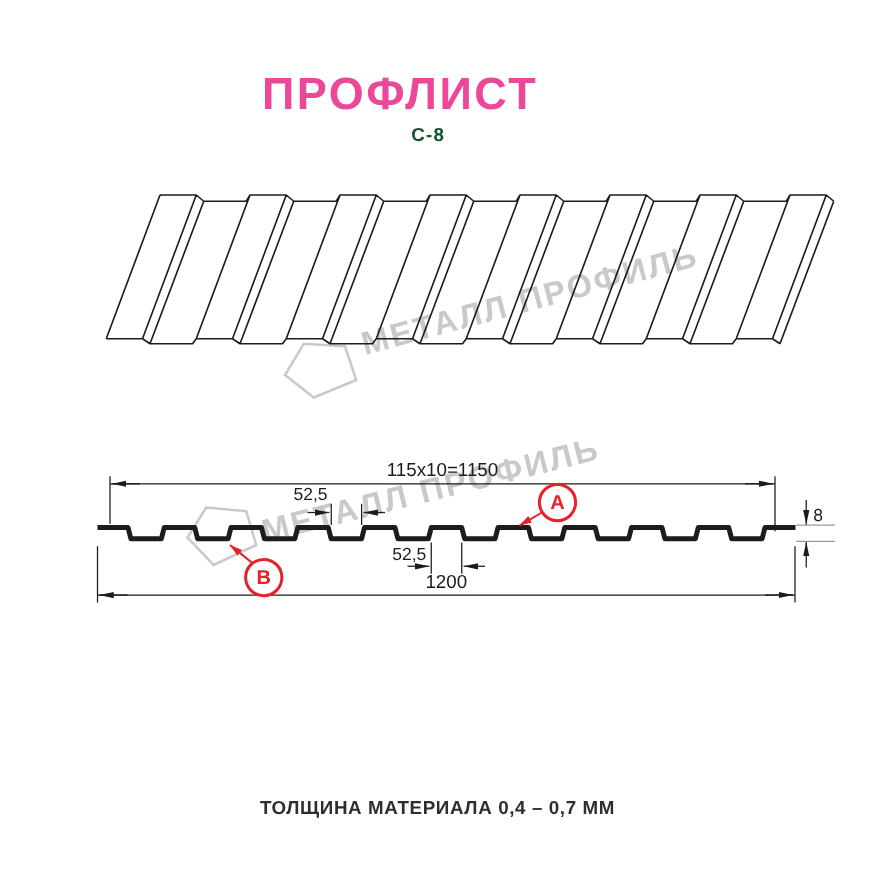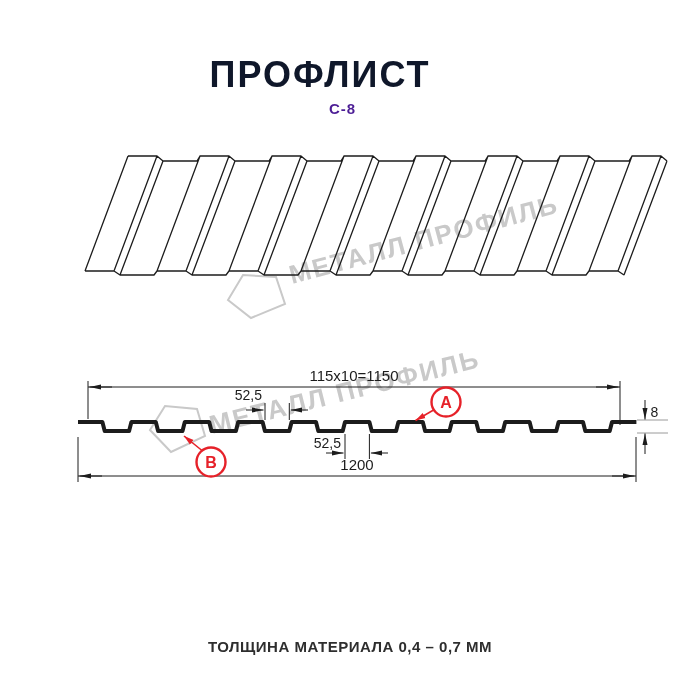--- a/index.html
+++ b/index.html
@@ -1,21 +1,21 @@
 <!DOCTYPE html>
 <html><head>
 <meta charset="utf-8">
 <style>
   html,body{margin:0;padding:0;background:#fff;}
   #page{position:relative;width:700px;height:700px;background:#ffffff;overflow:hidden;
         font-family:"Liberation Sans",sans-serif;}
   .title{position:absolute;top:54px;left:0;width:640px;text-align:center;
-         font-size:36px;font-weight:bold;letter-spacing:2px;color:#0f172a;}
+         font-size:36px;font-weight:bold;letter-spacing:2px;color:#ec4899;}
   .subtitle{position:absolute;top:100px;left:0;width:685px;text-align:center;
-         font-size:15px;font-weight:bold;letter-spacing:1px;color:#4c1d95;}
+         font-size:15px;font-weight:bold;letter-spacing:1px;color:#14532d;}
   .footer{position:absolute;top:638px;left:0;width:700px;text-align:center;
          font-size:15px;font-weight:bold;letter-spacing:0.5px;color:#2e2e2e;}
   svg{position:absolute;left:0;top:0;}
   svg text{font-family:"Liberation Sans",sans-serif;}
   .dim{font-size:15px;fill:#1c1c1c;}
   .dim-s{font-size:14px;fill:#1c1c1c;}
   .wm{font-size:26px;font-weight:bold;fill:#c9c9c9;letter-spacing:2px;}
   .lbl{font-size:16px;font-weight:bold;fill:#e62129;}
   .thin{stroke:#1c1c1c;stroke-width:1;fill:none;}
   .gray{stroke:#9a9a9a;stroke-width:1;fill:none;}

